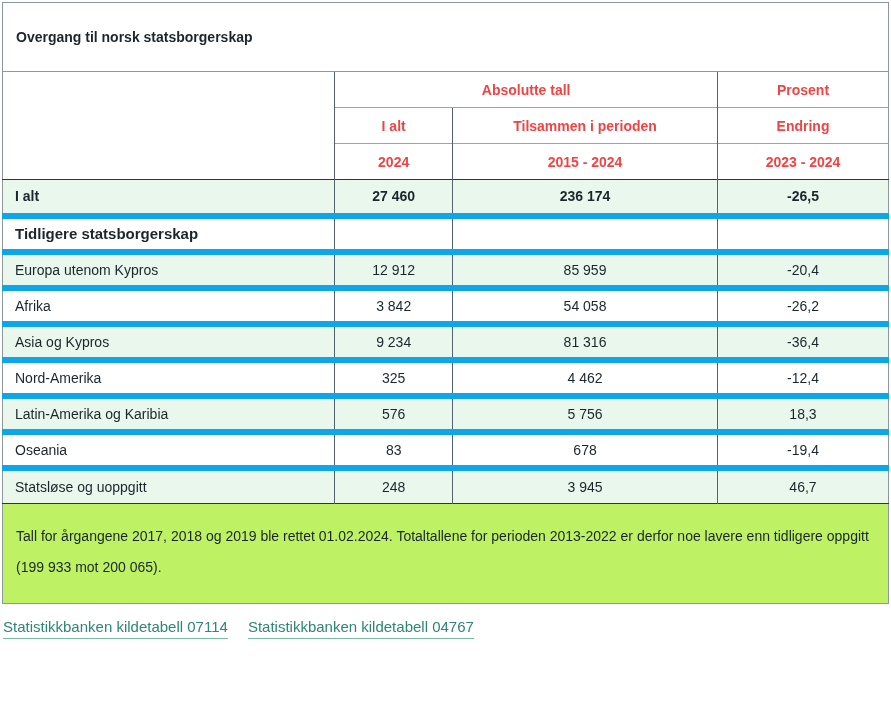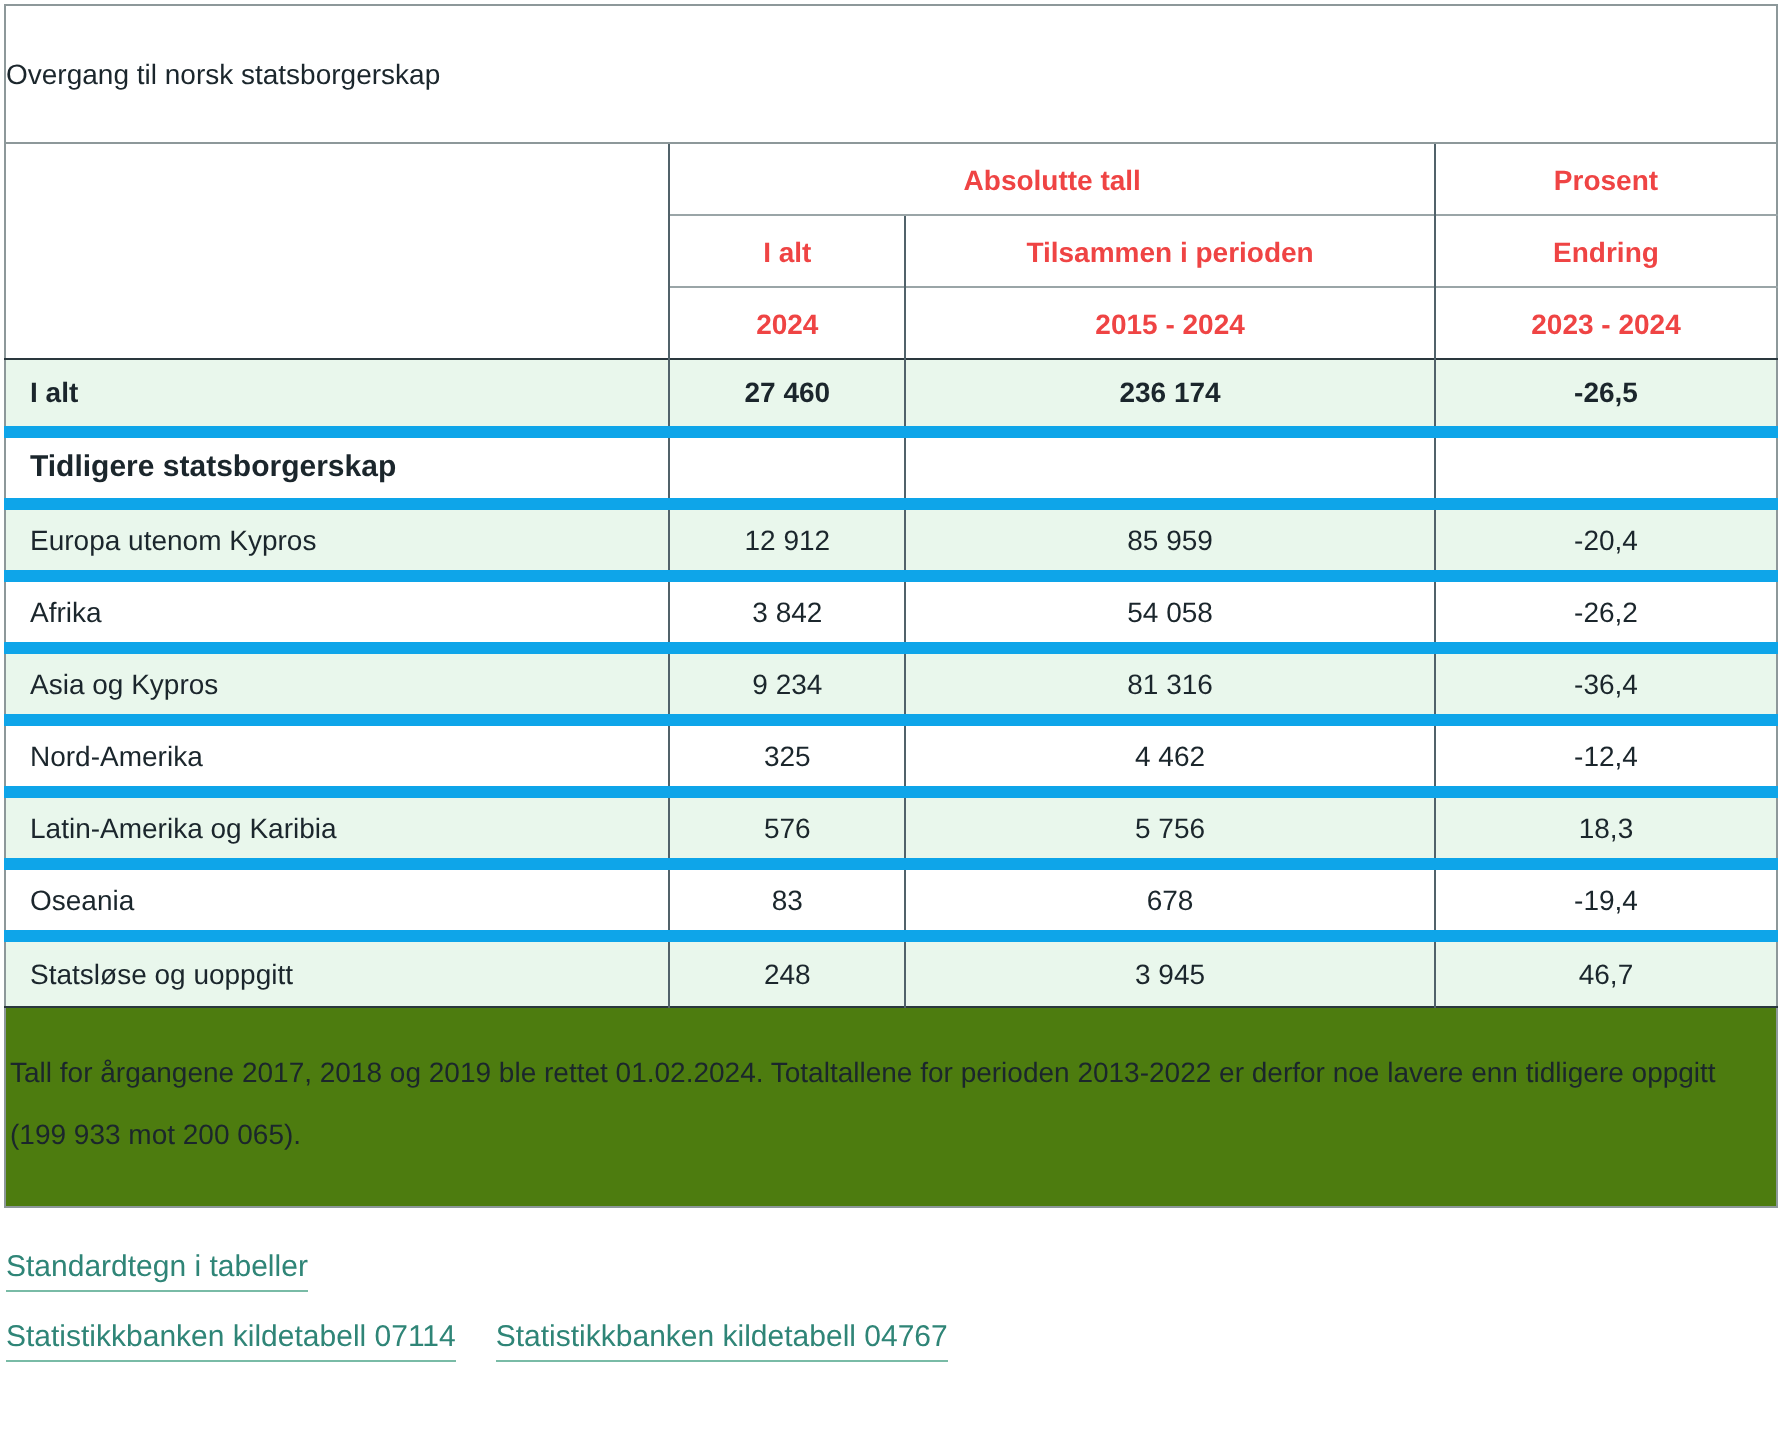--- a/index.html
+++ b/index.html
@@ -21,22 +21,23 @@
     border-collapse: collapse;
     border: 1px solid #8d989a;
     table-layout: fixed;
     font-size: 14px;
   }
 
   
   tr.title-row th {
     text-align: left;
     font-size: 14px;
-    font-weight: normal;
+    font-weight: bold;
     height: 69px;
+    padding-left: 13px;
     border-bottom: 1px solid #8d989a;
     color: #1b262c;
   }
 
   
   tr.group-row th, tr.sub-row th, tr.year-row th {
     font-size: 14px;
     font-weight: bold;
     height: 36px;
     padding: 0 12px;
@@ -62,25 +63,25 @@
   tbody tr.green td { background: #e9f7ec; }
   tbody tr.white td { background: #ffffff; }
   tbody tr:first-child td { border-top: 1px solid #2a383e; }
   tbody tr + tr td { border-top: 6px solid #0ea5e9; }
   tbody tr.total td { font-weight: bold; }
   tbody tr.section td.label { font-weight: bold; font-size: 15px; }
 
   
   tfoot td {
     border-top: 1px solid #2a383e;
-    padding: 17px 13px 20px 2px;
+    padding: 17px 13px 20px 13px;
     font-size: 14px;
     line-height: 31px;
     text-align: left;
-    background: #4d7c0f;
+    background: #bef264;
   }
 
   
   .below-table { padding-left: 1px; }
   a.tlink {
     color: #2f8577;
     text-decoration: none;
     border-bottom: 1px solid #79bba6;
     padding-bottom: 3px;
     font-size: 15px;
@@ -186,21 +187,18 @@
       </tr>
     </tbody>
     <tfoot>
       <tr>
         <td colspan="4">Tall for årgangene 2017, 2018 og 2019 ble rettet 01.02.2024. Totaltallene for perioden 2013-2022 er derfor noe lavere enn tidligere oppgitt (199 933 mot 200 065).</td>
       </tr>
     </tfoot>
   </table>
 
   <div class="below-table">
-    <div class="standard-signs">
-      <a class="tlink">Standardtegn i tabeller</a>
-    </div>
     <div class="source-links">
       <a class="tlink">Statistikkbanken kildetabell 07114</a><a class="tlink">Statistikkbanken kildetabell 04767</a>
     </div>
   </div>
 
 </div>
 
 </body></html>

